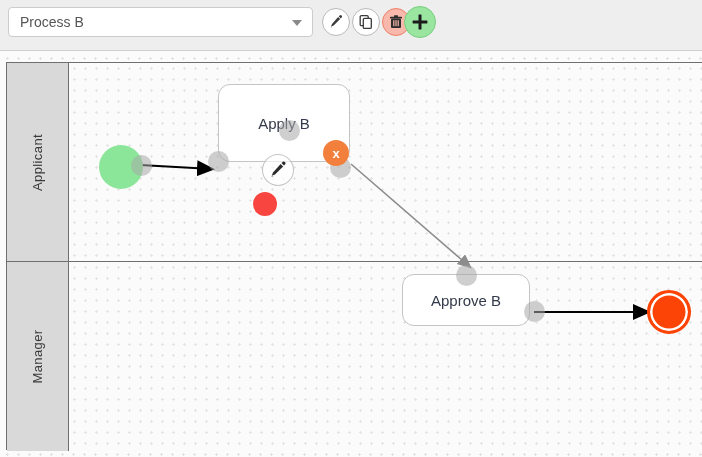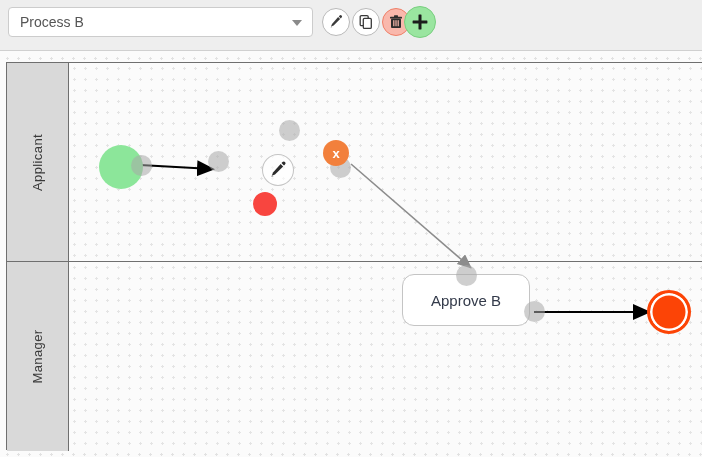--- a/index.html
+++ b/index.html
@@ -296,20 +296,23 @@
     <line x1="140" y1="114" x2="212" y2="118" stroke="#000000" stroke-width="2" marker-end="url(#arrow-black)"></line>
 
     <line x1="351" y1="113" x2="470" y2="216" stroke="#8c8c8c" stroke-width="1.6" marker-end="url(#arrow-gray)"></line>
 
     <line x1="534" y1="261" x2="648" y2="261" stroke="#000000" stroke-width="2" marker-end="url(#arrow-black)"></line>
   </svg>
 
   <div class="node-start"></div>
   <div class="handle" style="left:131px; top:104px;"></div>
 
+  <div id="node-apply" class="node-task">
+    <span class="node-label">Apply B</span>
+  </div>
   <div class="handle" style="left:208px; top:100px;"></div>
   <div class="handle" style="left:279px; top:69px;"></div>
   <div class="handle" style="left:330px; top:106px;"></div>
 
   <div class="dot-red"></div>
 
   <div class="badge-x">x</div>
 
   <div class="pencil-overlay">
     <svg class="glyph" width="20" height="20" viewBox="0 0 16 16">

